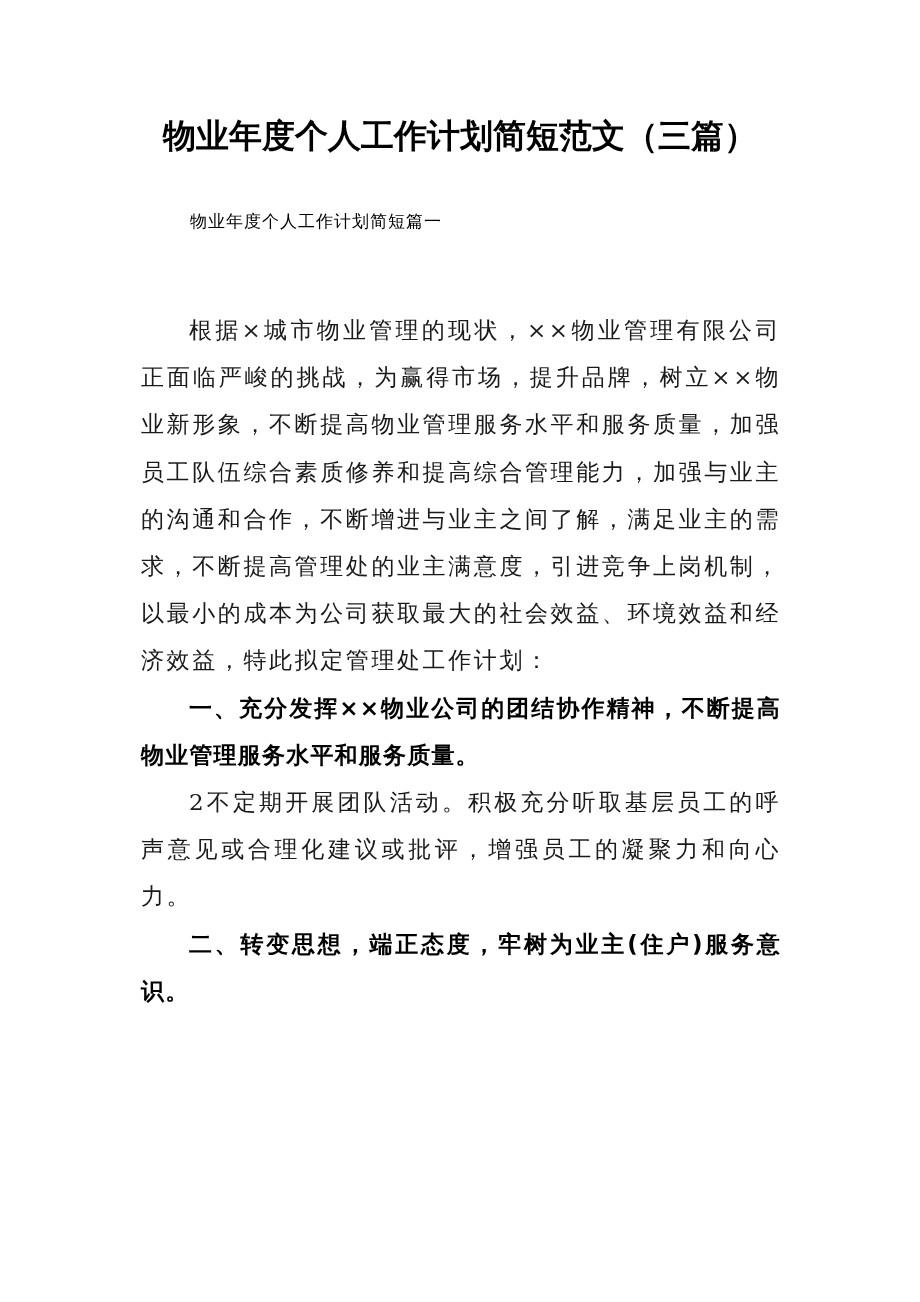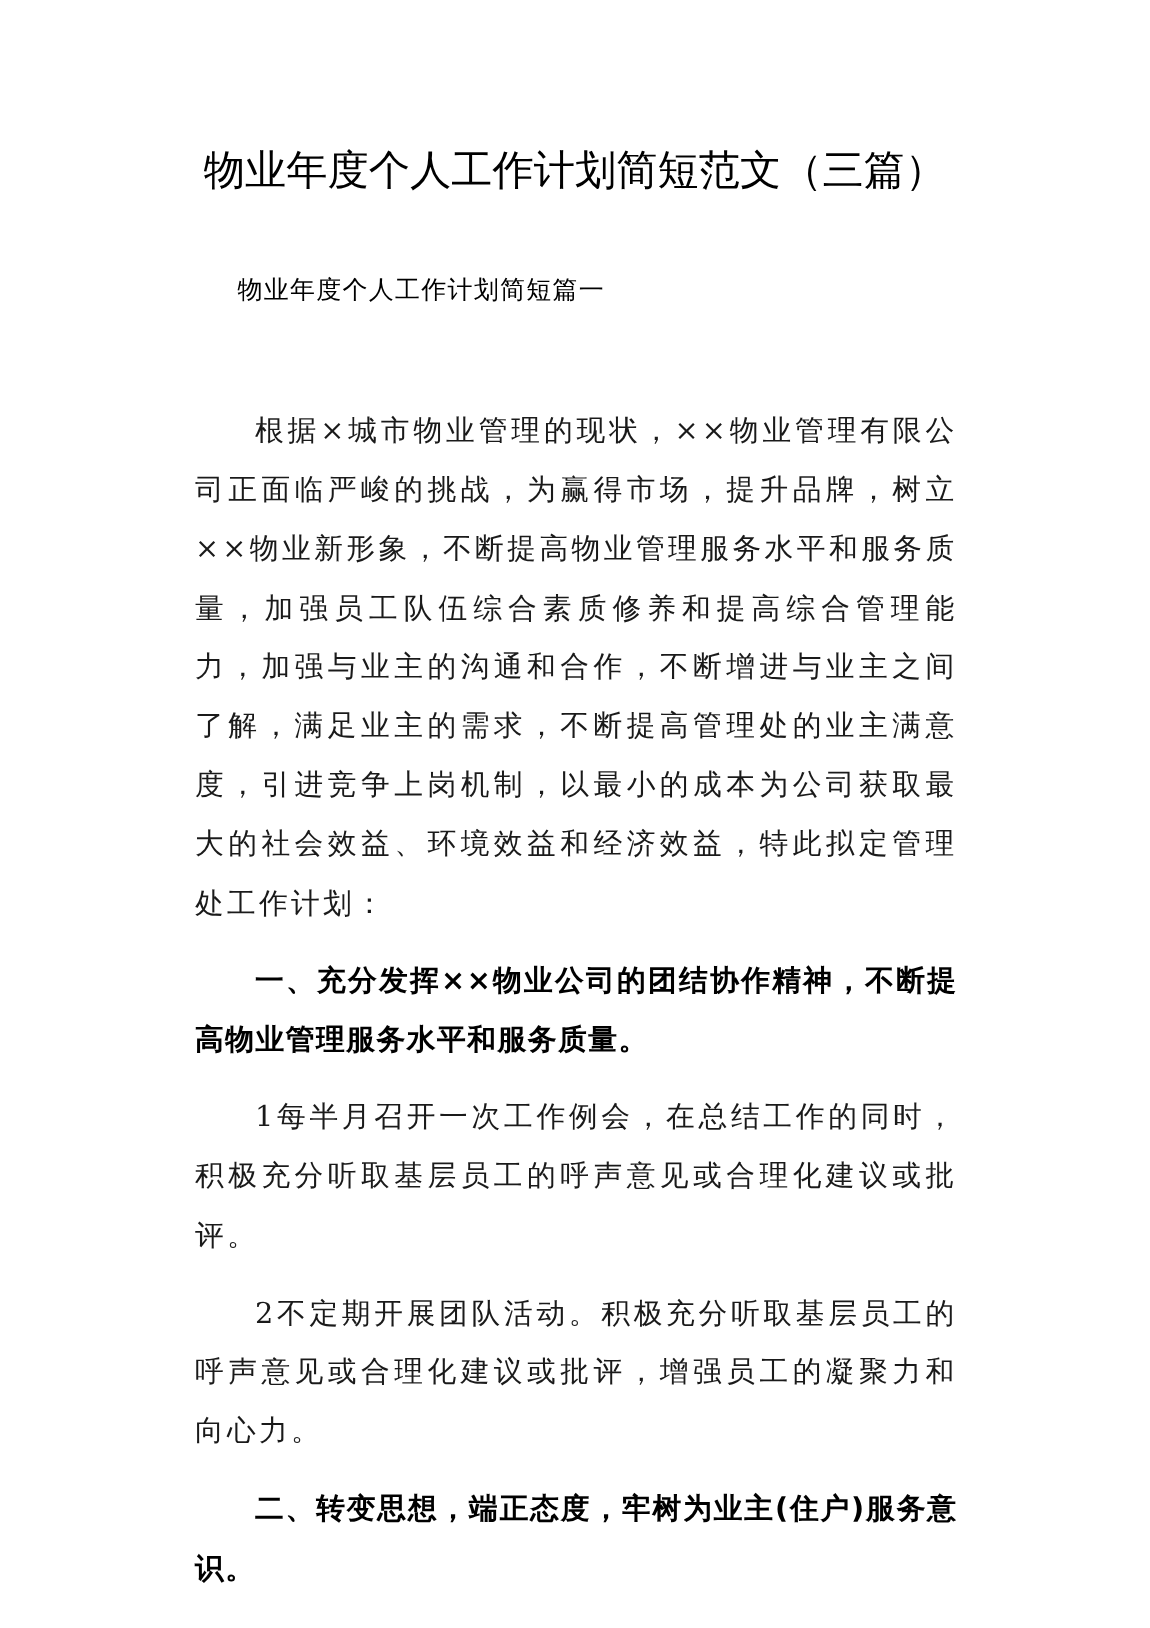--- a/index.html
+++ b/index.html
@@ -23,42 +23,42 @@
       height: 1302px;
       background: #ffffff;
     }
     .title {
       position: absolute;
       left: 0;
       width: 920px;
       top: 108px;
       text-align: center;
       font-family: "DejaVu Sans", "Liberation Sans", sans-serif;
-      font-weight: normal;
+      font-weight: bold;
       font-size: 33px;
       line-height: 56px;
       letter-spacing: 0px;
     }
     .subtitle {
       position: absolute;
       left: 190px;
-      top: 212px;
-      font-family: Liberation Mono, monospace;
-      font-size: 20px;
+      top: 200px;
+      font-family: Liberation Sans, sans-serif;
+      font-size: 17px;
       line-height: 44px;
       letter-spacing: 1px;
     }
     .body-text {
       position: absolute;
       left: 141px;
       width: 640px;
       top: 307px;
     }
     .para {
-      margin: 15px;
+      margin: 0;
       font-size: 23px;
       line-height: 47.2px;
       text-indent: 48px;
       text-align: justify;
       letter-spacing: 2.6px;
       font-family: "DejaVu Serif", "Liberation Serif", serif;
       color: #1a1a1a;
     }
     .para.heading {
       font-weight: bold;
@@ -70,17 +70,16 @@
 </head>
 <body>
 
 <div class="page">
   <div class="title">物业年度个人工作计划简短范文（三篇）</div>
   <div class="subtitle">物业年度个人工作计划简短篇一</div>
 
   <div class="body-text">
     <p class="para">根据×城市物业管理的现状，××物业管理有限公司正面临严峻的挑战，为赢得市场，提升品牌，树立××物业新形象，不断提高物业管理服务水平和服务质量，加强员工队伍综合素质修养和提高综合管理能力，加强与业主的沟通和合作，不断增进与业主之间了解，满足业主的需求，不断提高管理处的业主满意度，引进竞争上岗机制，以最小的成本为公司获取最大的社会效益、环境效益和经济效益，特此拟定管理处工作计划：</p>
     <p class="para heading">一、充分发挥××物业公司的团结协作精神，不断提高物业管理服务水平和服务质量。</p>
-    <p class="para">1每半月召开一次工作例会，在总结工作的同时，积极充分听取基层员工的呼声意见或合理化建议或批评。</p>
     <p class="para">2不定期开展团队活动。积极充分听取基层员工的呼声意见或合理化建议或批评，增强员工的凝聚力和向心力。</p>
     <p class="para heading">二、转变思想，端正态度，牢树为业主(住户)服务意识。</p>
   </div>
 </div>
 
 </body></html>

